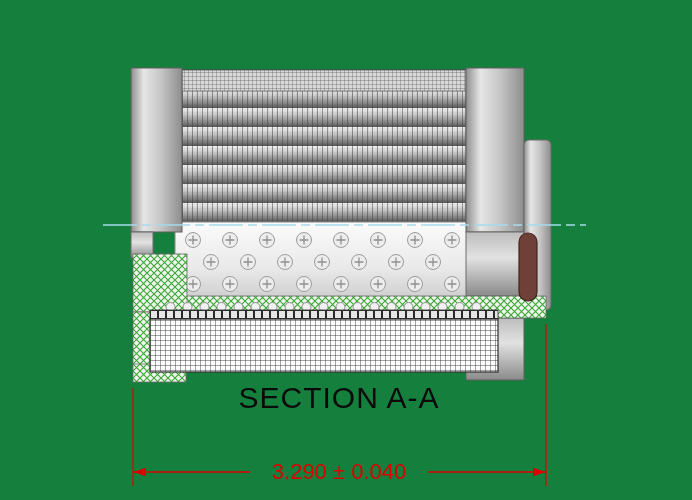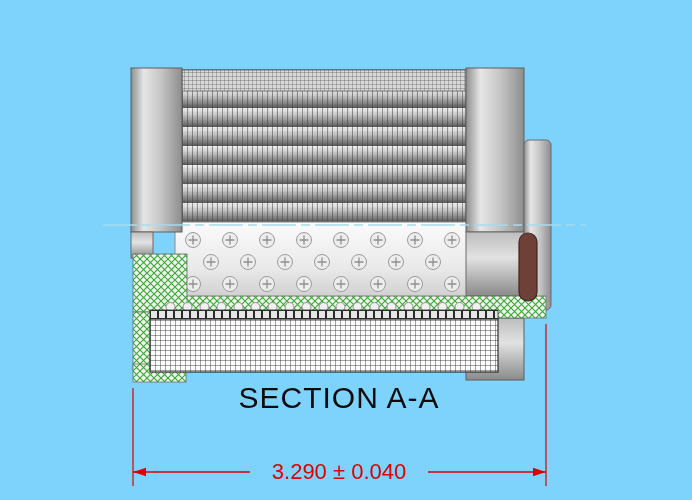--- a/index.html
+++ b/index.html
@@ -1,17 +1,17 @@
 <!DOCTYPE html>
 <html><head>
 <meta charset="utf-8">
 <style>
   html,body{margin:0;padding:0;background:#ffffff;}
   .canvas{
-    position:relative;width:692px;height:500px;background:#7dd3fc;
+    position:relative;width:692px;height:500px;background:#15803d;
     font-family:"Liberation Sans",sans-serif;overflow:hidden;
   }
   svg{display:block;}
   text{font-family:"Liberation Sans","DejaVu Sans",sans-serif;}
 </style>
 </head>
 <body>
 
 <div class="canvas">
 <svg width="692" height="500" viewBox="0 0 692 500">

